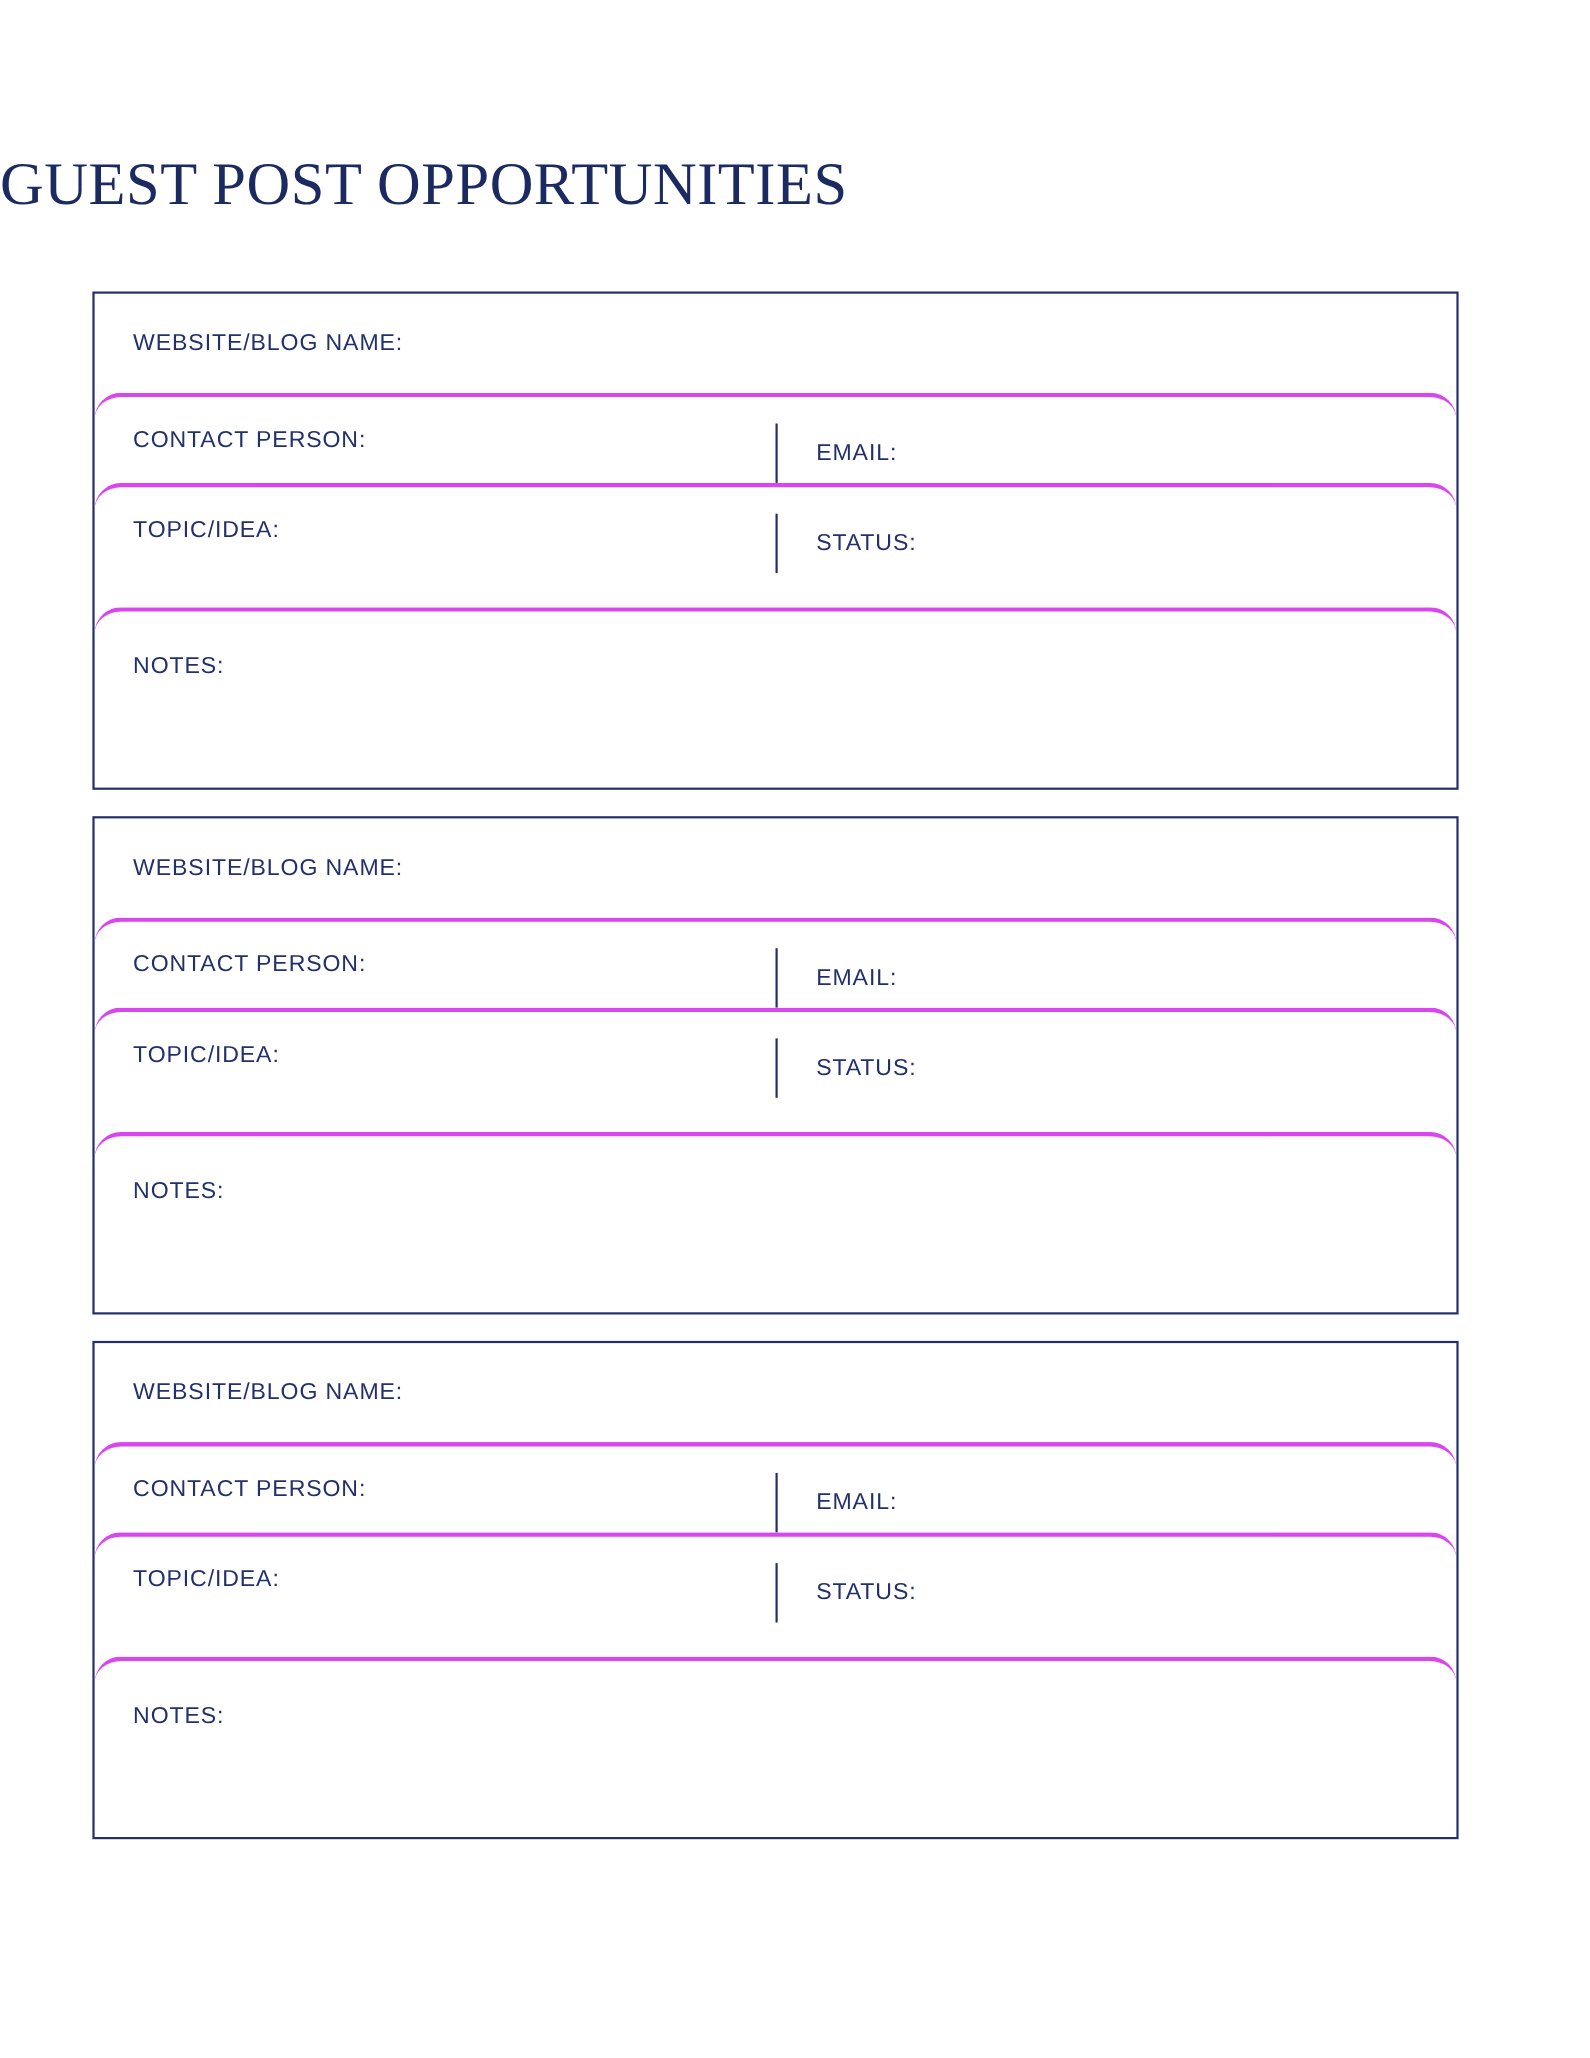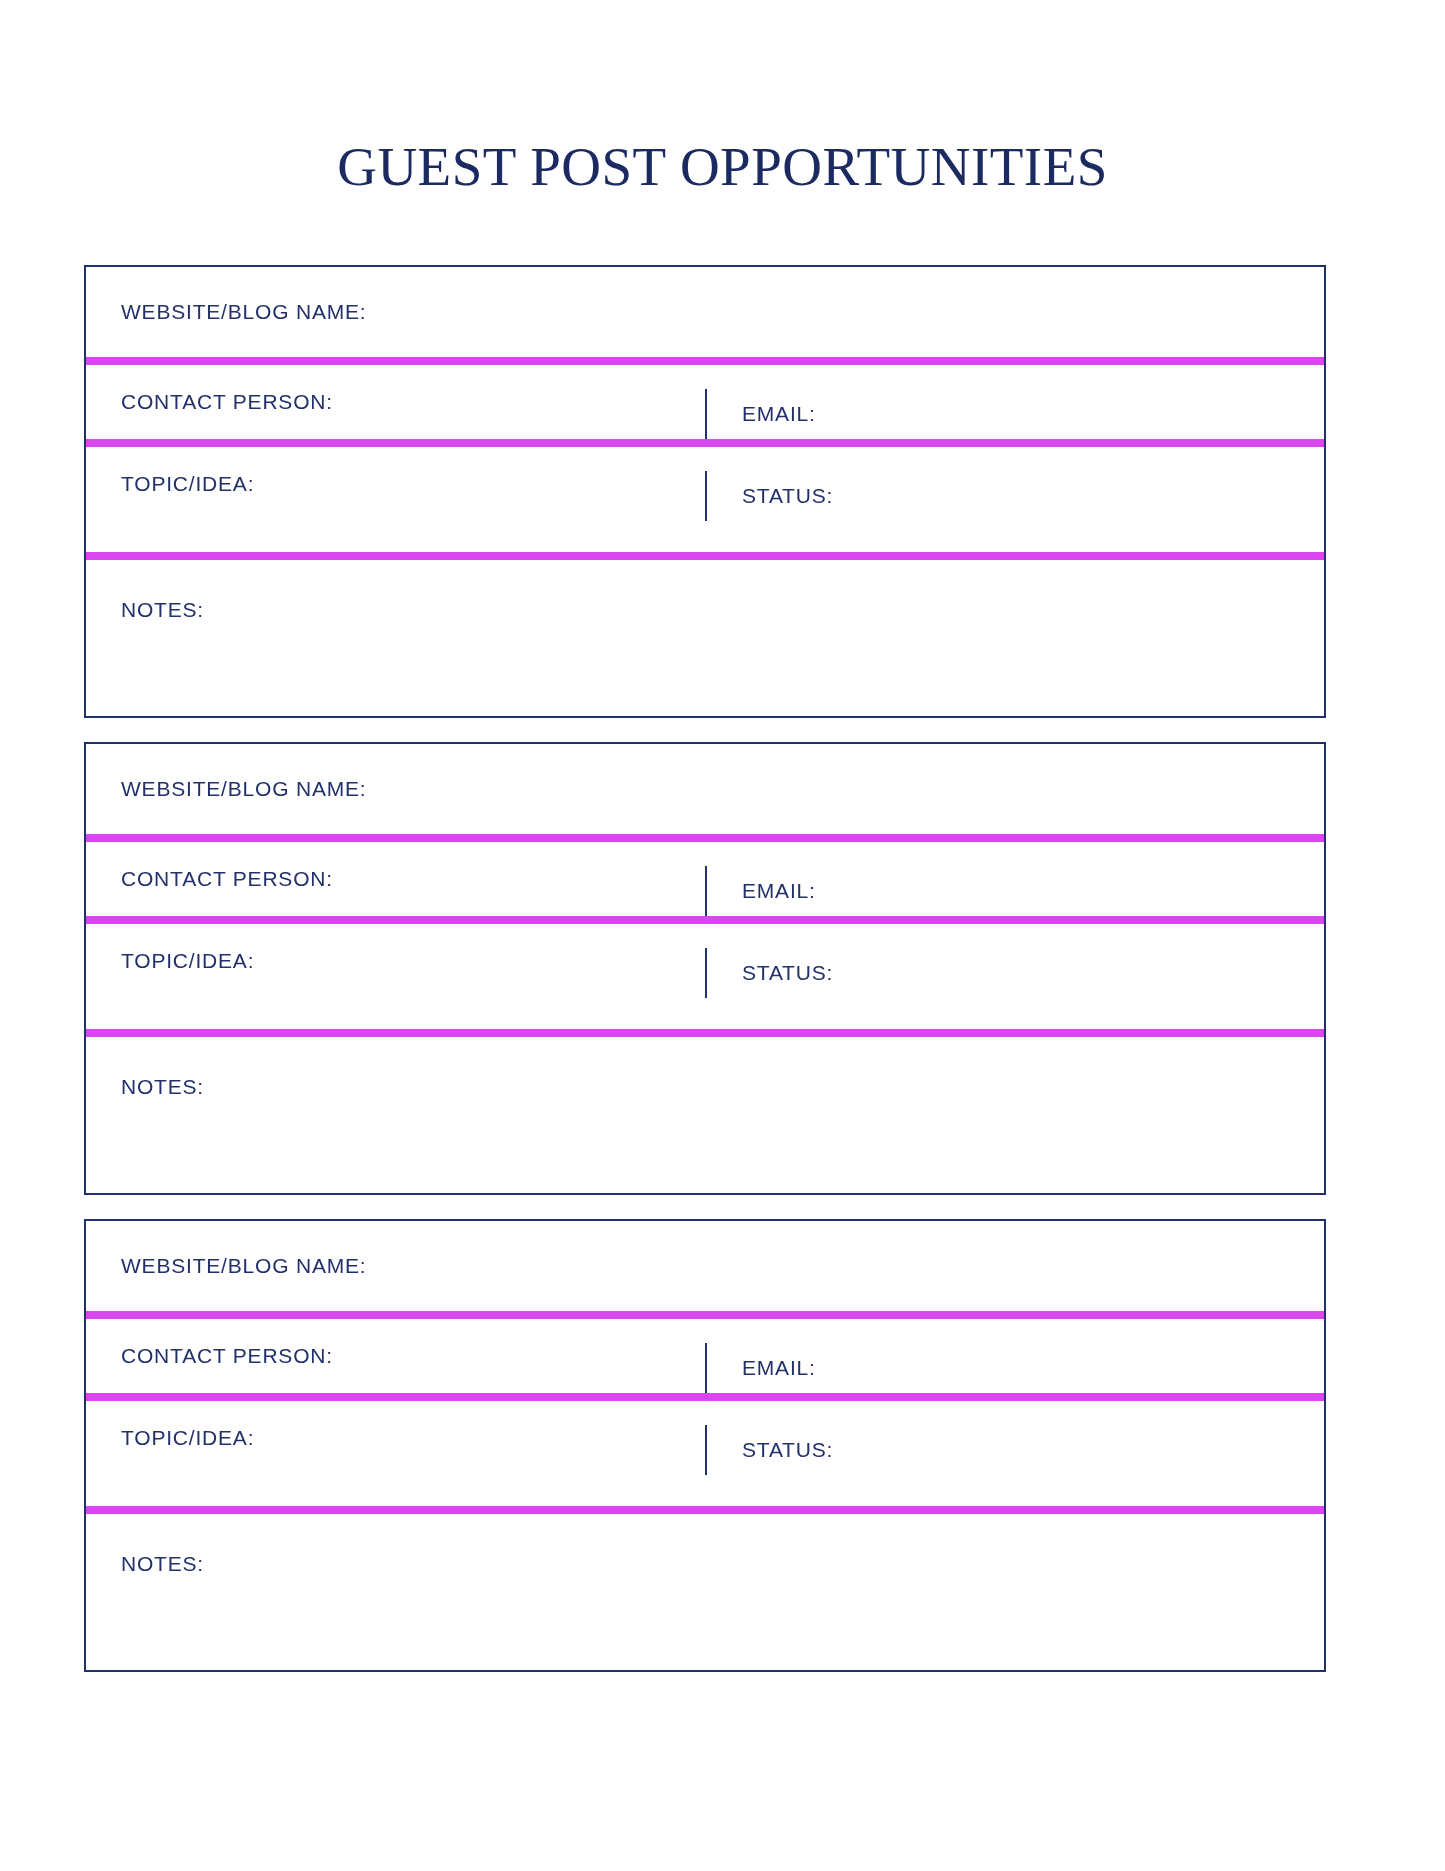--- a/index.html
+++ b/index.html
@@ -22,21 +22,20 @@
     background: #ffffff;
     box-sizing: border-box;
   }
 
   
   .page-title {
     position: absolute;
     top: 98px;
     left: 0;
     width: 1445px;
-    text-align: center;
     font-family: "Liberation Serif", serif;
     font-size: 55px;
     line-height: 64px;
     letter-spacing: 0.5px;
     color: #1b2a60;
     font-weight: 400;
     white-space: nowrap;
   }
 
   
@@ -55,21 +54,22 @@
     margin-bottom: 24px;
   }
 
   .row {
     display: flex;
     box-sizing: border-box;
     width: 100%;
   }
 
   .row + .row {
-    border-top: 8px solid #d946ef;
+    border-top: 4px solid #d946ef;
+    border-radius: 24px;
   }
 
   .cell {
     box-sizing: border-box;
     position: relative;
     padding: 0;
   }
 
   .cell.full {
     width: 100%;

